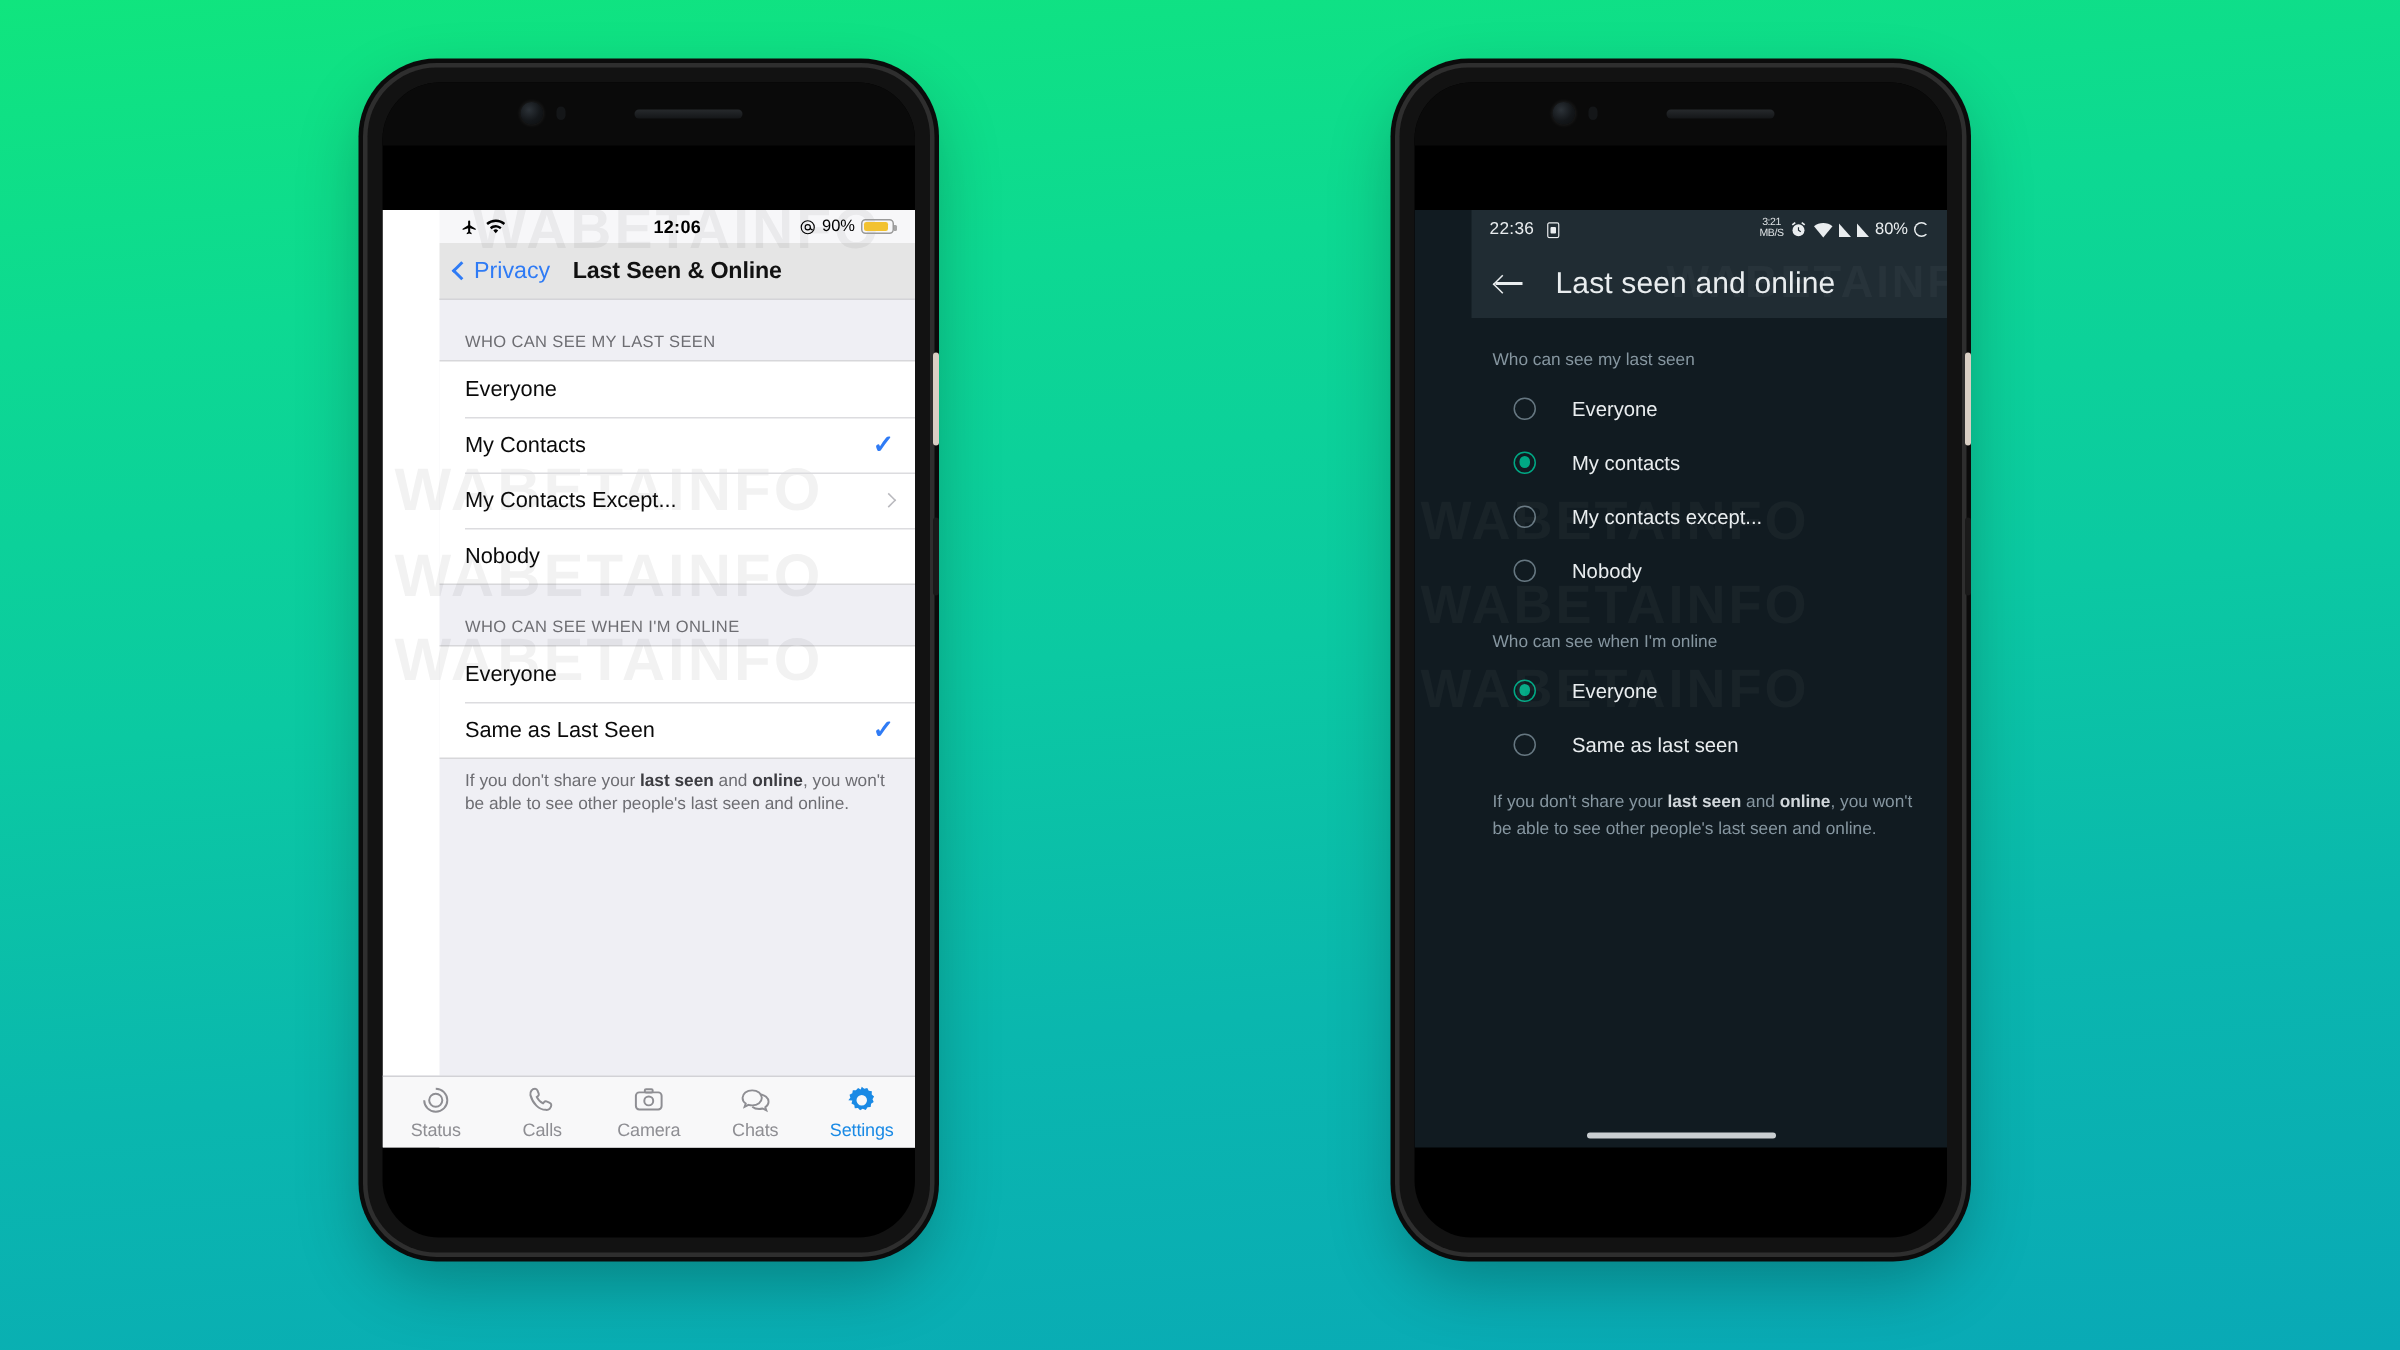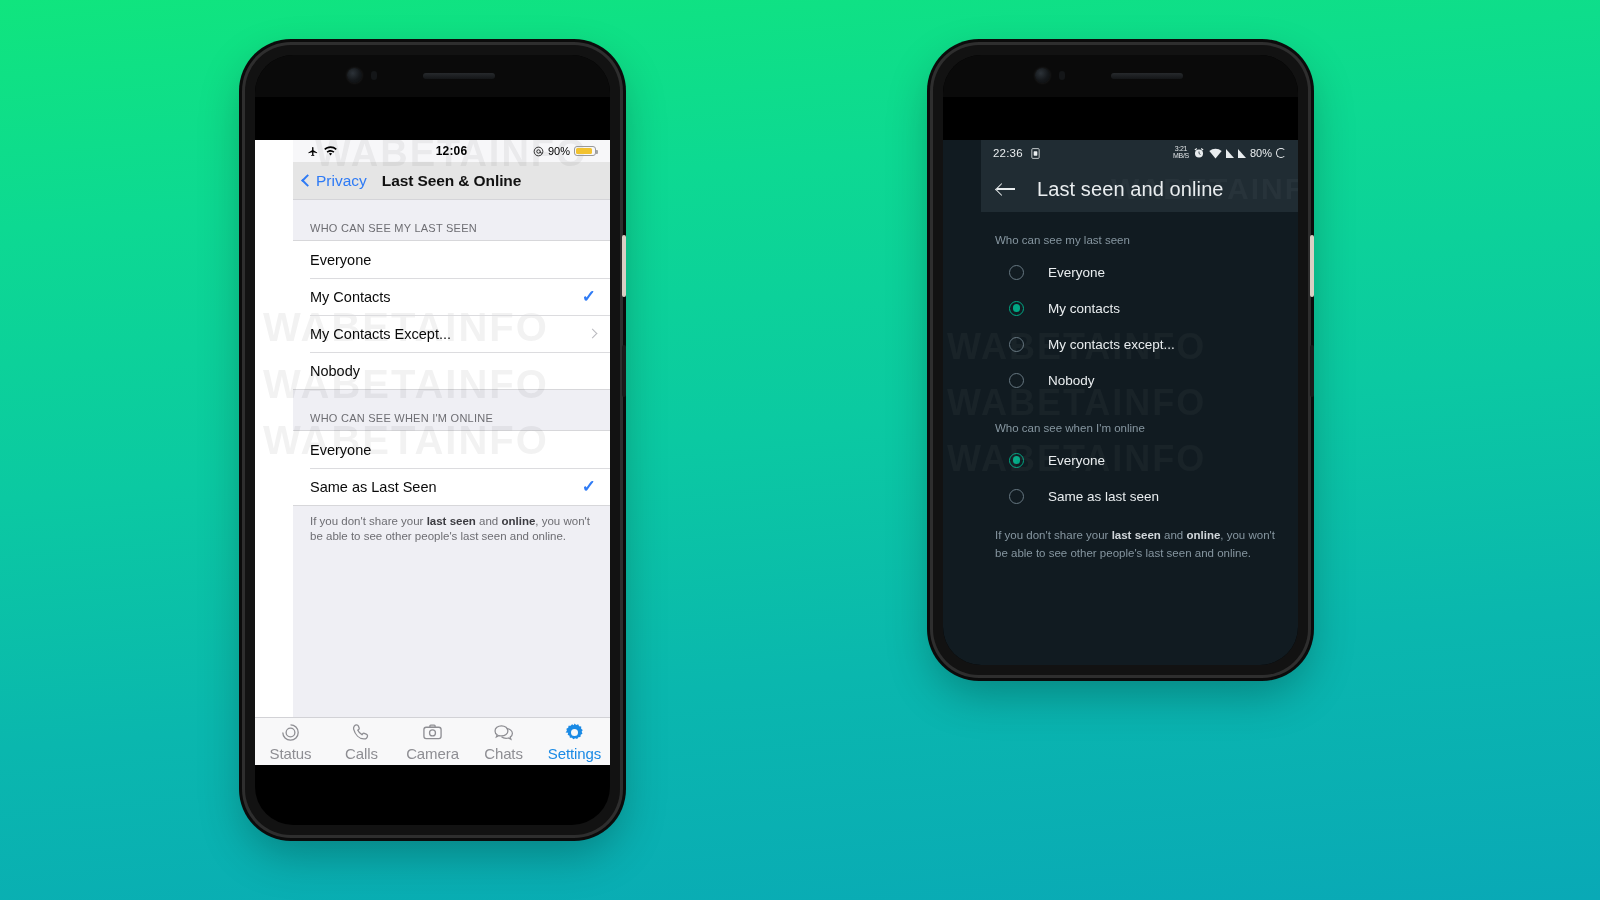--- a/index.html
+++ b/index.html
@@ -9,21 +9,21 @@
     background:linear-gradient(175deg,#10E57E 0%,#0DD992 22%,#0BC9A2 48%,#0AB7AE 72%,#09A9B6 100%);
     position:relative;
   }
 
   
   .phone { position:absolute; border-radius:46px; background:#121212;
            box-shadow:0 0 0 3px #2e2e2e, 0 0 0 6px #0b0b0b, 0 18px 46px rgba(0,0,0,.28); }
   .phone-inner { position:absolute; inset:10px; border-radius:38px; background:#000; overflow:hidden; }
 
   #phone-ios     { left:245px;  top:45px; width:375px; height:790px; }
-  #phone-android { left:933px;  top:45px; width:375px; height:630px; }
+  #phone-android { left:933px;  top:45px; width:375px; height:790px; }
 
   .bezel-top { position:absolute; left:0; right:0; top:0; height:42px; background:#0a0a0a; }
   .cam { position:absolute; top:13px; left:92px; width:15px; height:15px; border-radius:50%;
          background:radial-gradient(circle at 38% 35%,#2c3238 0%,#14171a 55%,#0c0e10 100%);
          box-shadow:0 0 3px rgba(255,255,255,.12); }
   .sensor { position:absolute; top:16px; left:116px; width:6px; height:9px; border-radius:3px; background:#141618; }
   .speaker { position:absolute; top:18px; left:168px; width:72px; height:6px; border-radius:4px;
              background:linear-gradient(180deg,#26292c,#141618); }
 
   .side-btn { position:absolute; right:-6px; width:4px; border-radius:2px; }
@@ -65,21 +65,21 @@
   .chev-r { width:7px; height:7px; border-right:1.8px solid #b9b9be; border-top:1.8px solid #b9b9be;
             transform:rotate(45deg); }
   .ios-foot { font-size:11.5px; color:#6d6d72; line-height:1.33; padding:8px 17px 0 17px; }
   .ios-foot b { color:#3c3c41; font-weight:700; }
 
   .ios-tabbar { position:absolute; left:0; right:0; bottom:0; height:48px; background:#f8f8f9;
                 border-top:.5px solid #d2d2d6; display:flex; }
   .tab { flex:1; display:flex; flex-direction:column; align-items:center; justify-content:center; gap:2px;
          color:#8e8e93; }
   .tab.active { color:#1a8ae5; }
-  .tab span.lbl { font-size:15px; letter-spacing:-.1px; }
+  .tab span.lbl { font-size:12px; letter-spacing:-.1px; }
   .tab svg { display:block; }
 
   
   #and-screen { top:85px; height:625px; background:#111b21; }
   .and-status { height:26px; background:#202c33; display:flex; align-items:center; padding:0 12px;
                 color:#e9edef; font-size:11.5px; }
   .and-status .clock { letter-spacing:.2px; }
   .and-status .right { margin-left:auto; display:flex; align-items:center; gap:4px; font-size:11px; }
   .nfc-ic { font-size:7px; line-height:.95; text-align:center; letter-spacing:-.3px; opacity:.95; }
   .sigbar { width:0; height:0; border-left:8px solid #e9edef; border-top:9px solid transparent; }

